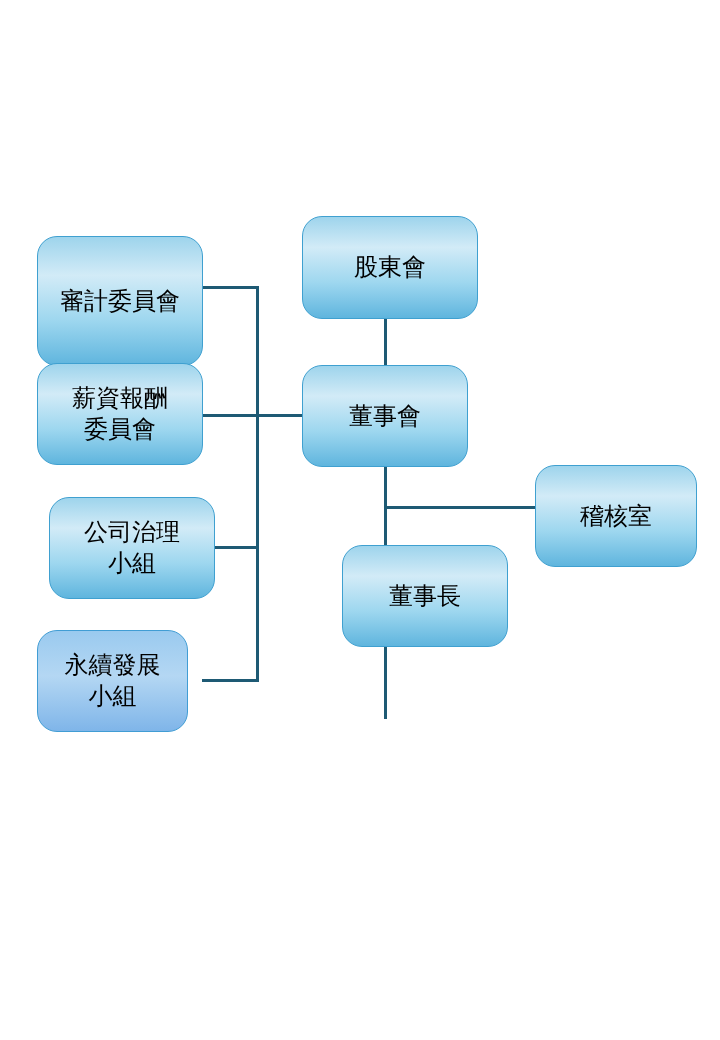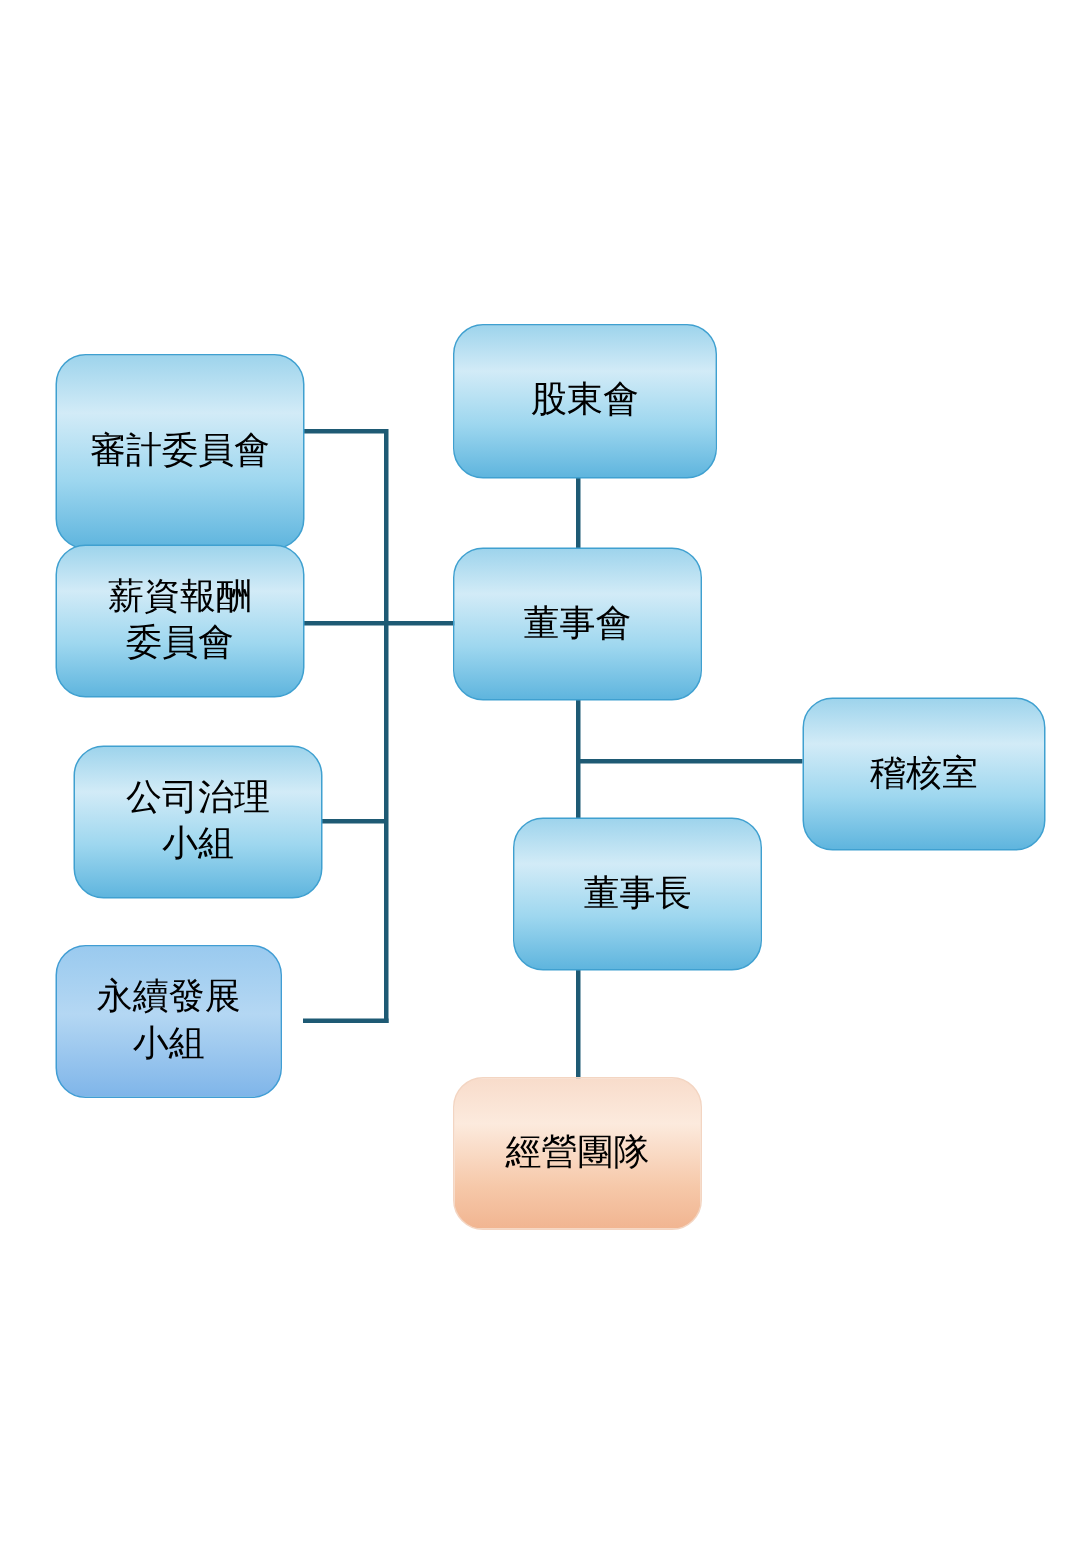--- a/index.html
+++ b/index.html
@@ -85,15 +85,14 @@
   <div class="node box-blue n-governance">公司治理
 小組</div>
 
   <div class="node box-blue n-audit-office">稽核室</div>
 
   <div class="node box-blue n-chairman">董事長</div>
 
   <div class="node box-blue-deep n-sustainability">永續發展
 小組</div>
 
-  <div class="node box-orange n-management">經營團隊</div>
 
 </div>
 
 </body></html>

